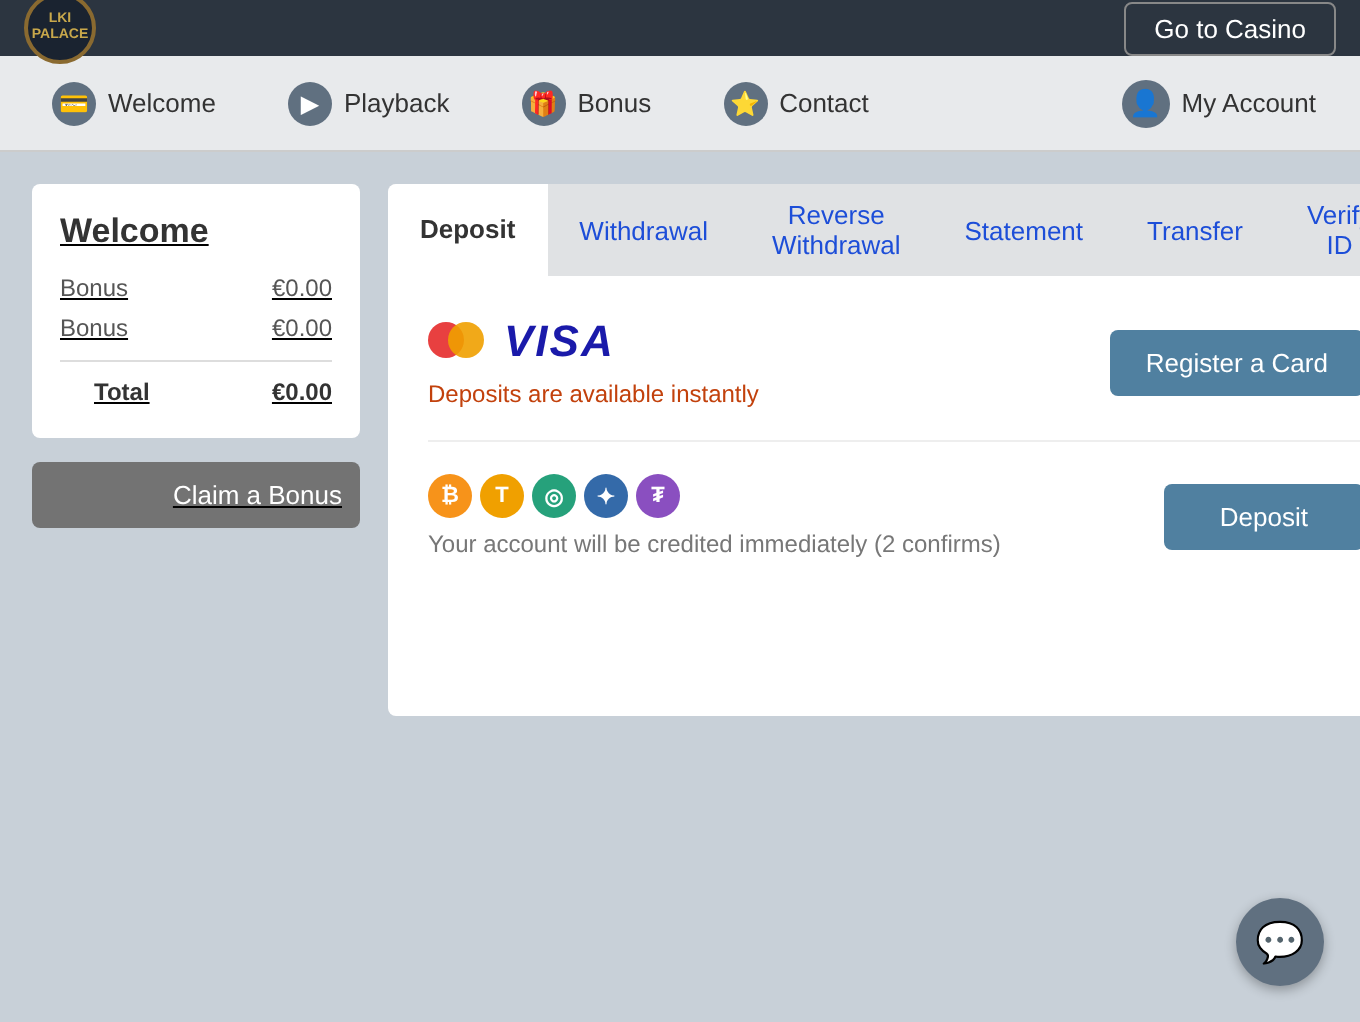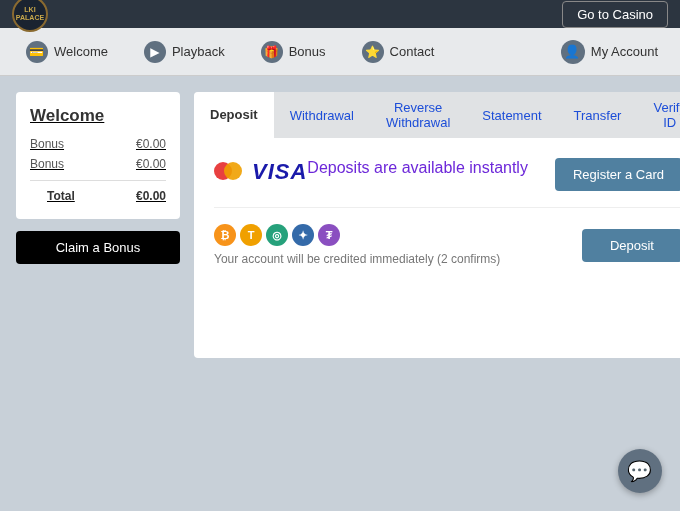--- a/index.html
+++ b/index.html
@@ -149,28 +149,28 @@
       font-size: 12px;
       color: #333;
       font-weight: bold;
       padding: 2px 0;
       margin-left: 17px;
     }
     .claim-btn {
       display: block;
       width: 100%;
       padding: 9px;
-      background: #000000;
+      background: #737373;
       color: #fff;
       border: none;
       border-radius: 4px;
       font-size: 13px;
       cursor: pointer;
       margin-bottom: 28px;
-      text-align: center;
+      text-align: right;
     }
     .contact-btn {
       display: block;
       width: 100%;
       padding: 9px;
       background: #607080;
       color: #fff;
       border: none;
       border-radius: 4px;
       font-size: 13px;
@@ -211,21 +211,21 @@
 
     
     .payment-section {
       display: flex;
       align-items: center;
       justify-content: space-between;
       margin-bottom: 16px;
       padding-bottom: 16px;
       border-bottom: 1px solid #eee;
     }
-    .payment-info { display: flex; }
+    .payment-info { display: flex; flex-direction: column; }
     .visa-row { display: flex; align-items: center; gap: 8px; margin-bottom: 6px; }
     .mastercard-circles {
       display: flex;
       position: relative;
       width: 30px;
       height: 20px;
     }
     .mc-left {
       width: 18px;
       height: 18px;
@@ -246,22 +246,22 @@
       opacity: 0.9;
     }
     .visa-text {
       font-size: 22px;
       font-weight: bold;
       color: #1a1aaa;
       font-style: italic;
       letter-spacing: 1px;
     }
     .deposit-note {
-      font-size: 16px;
-      color: #6d28d9;
+      font-size: 12px;
+      color: #c2410c;
     }
     .register-btn {
       background: #5080a0;
       color: #fff;
       border: none;
       border-radius: 4px;
       padding: 9px 18px;
       font-size: 13px;
       cursor: pointer;
       white-space: nowrap;

